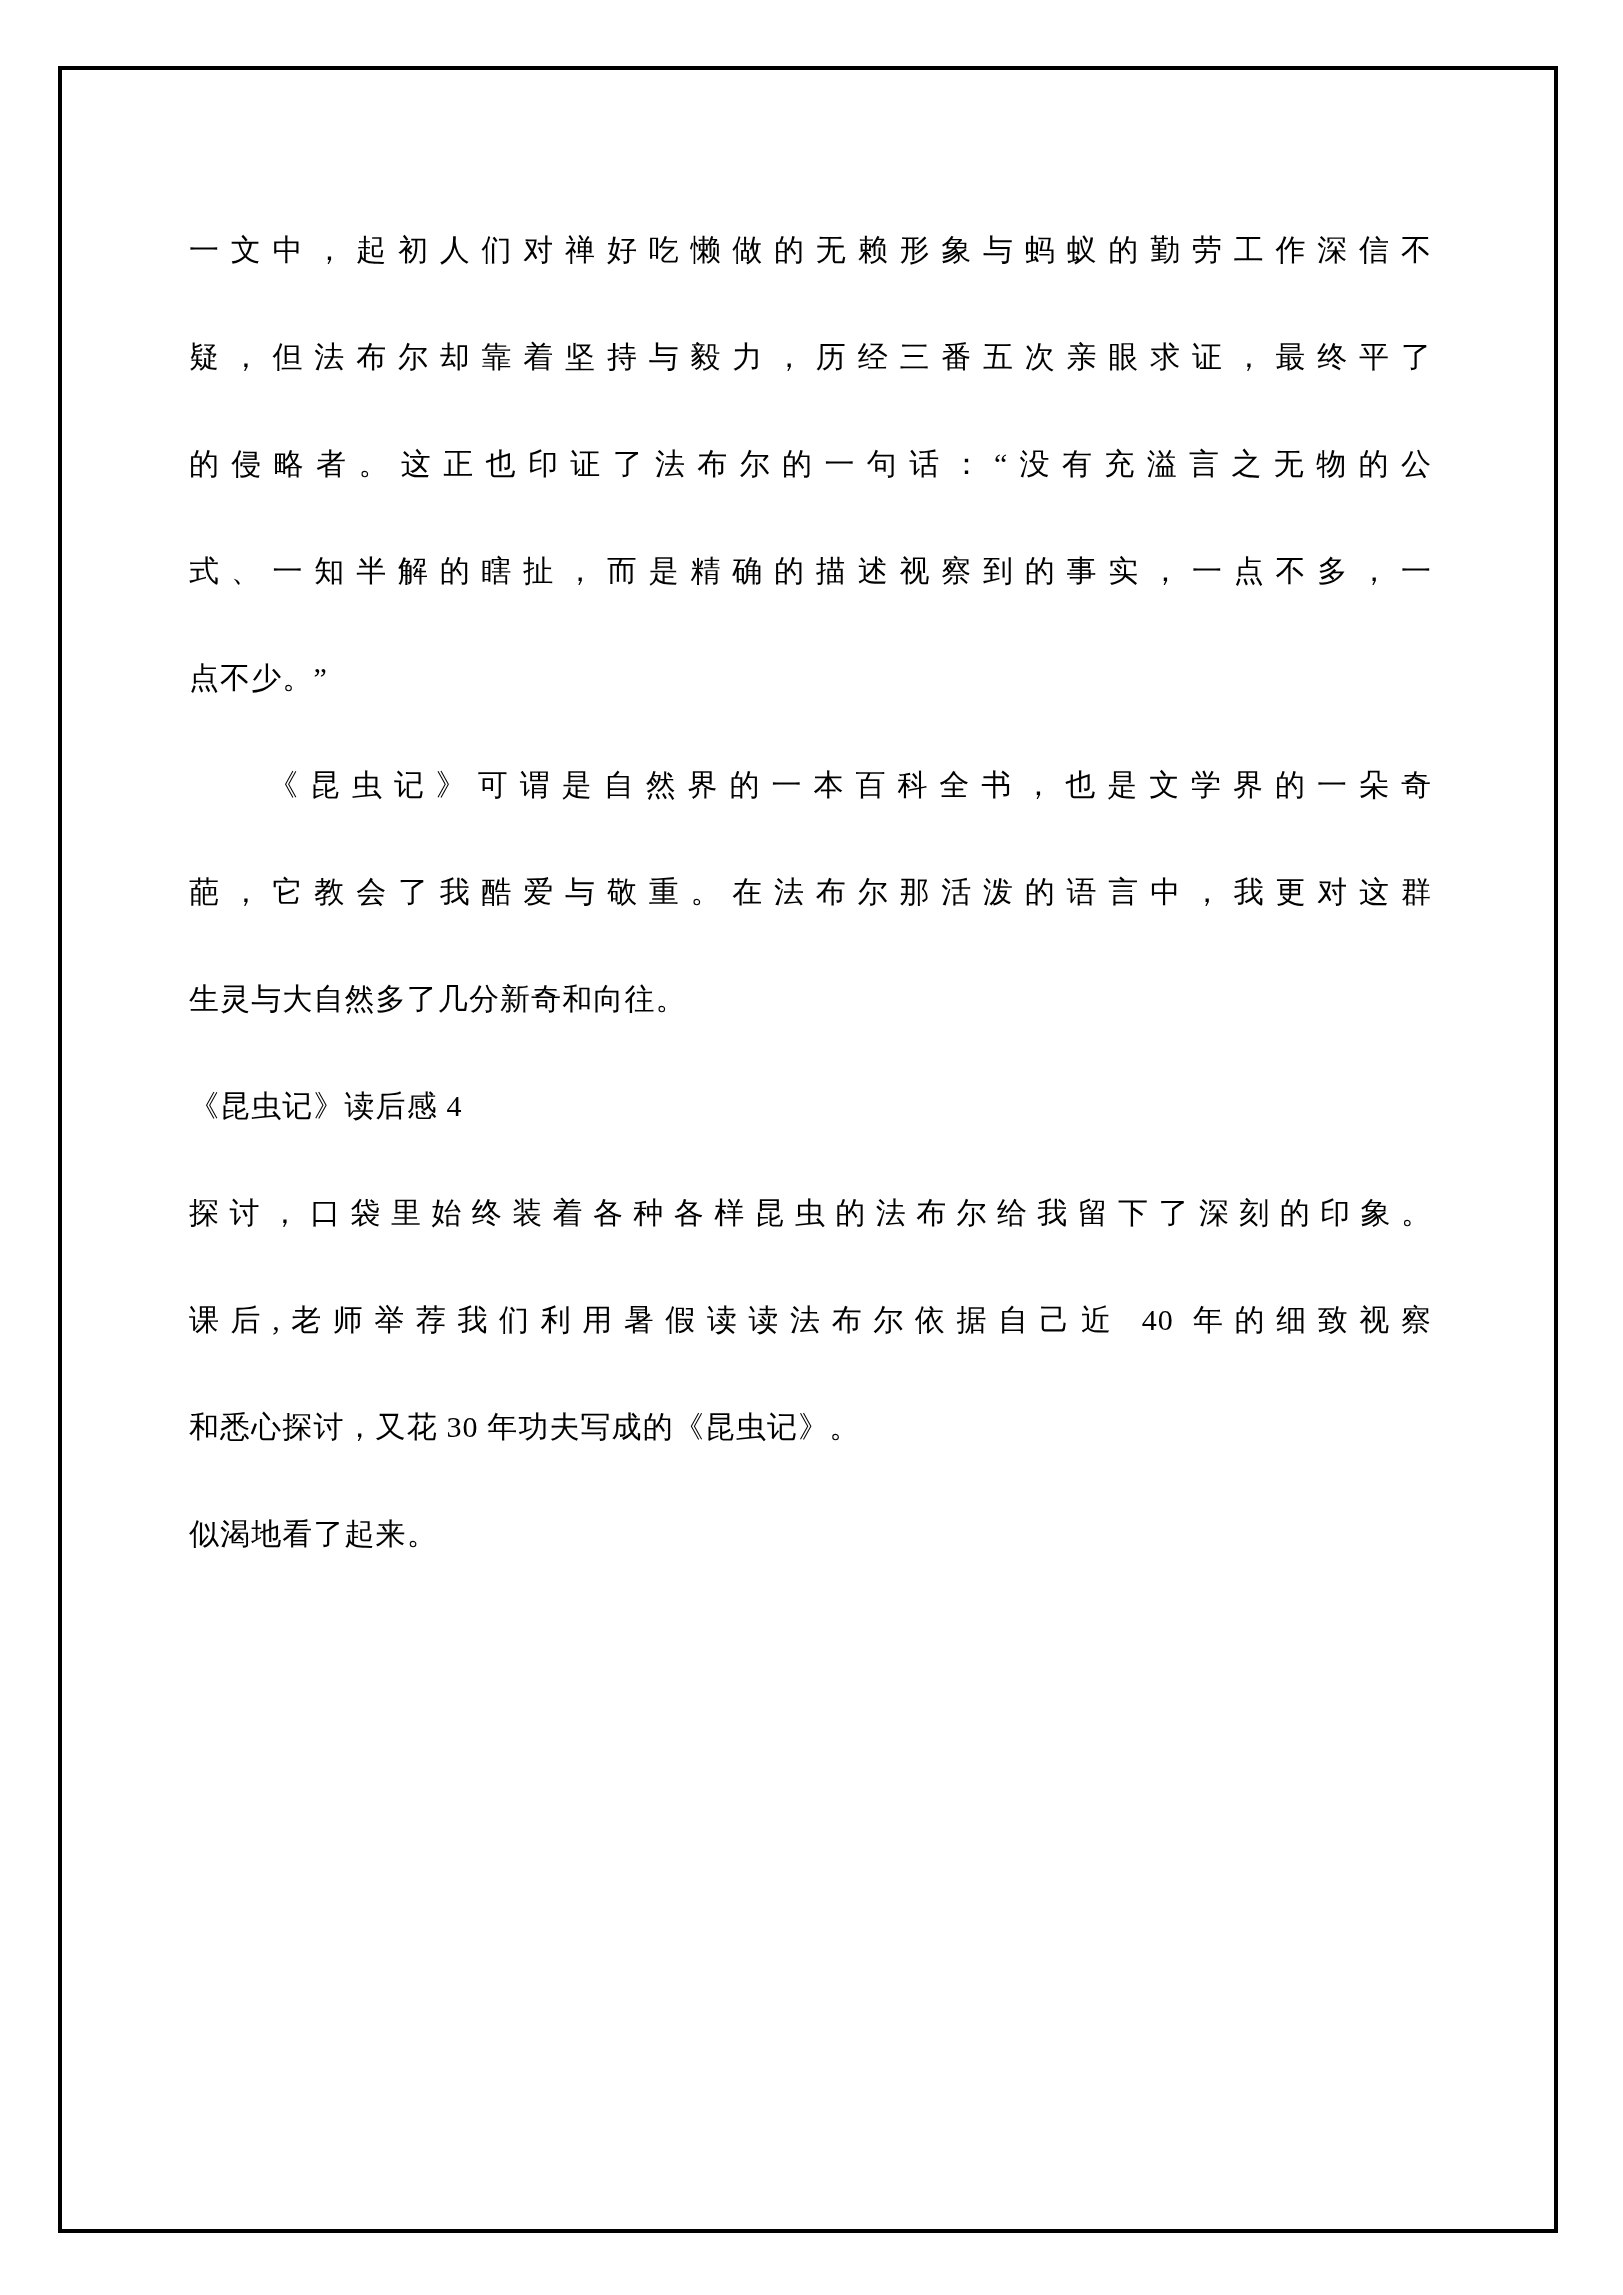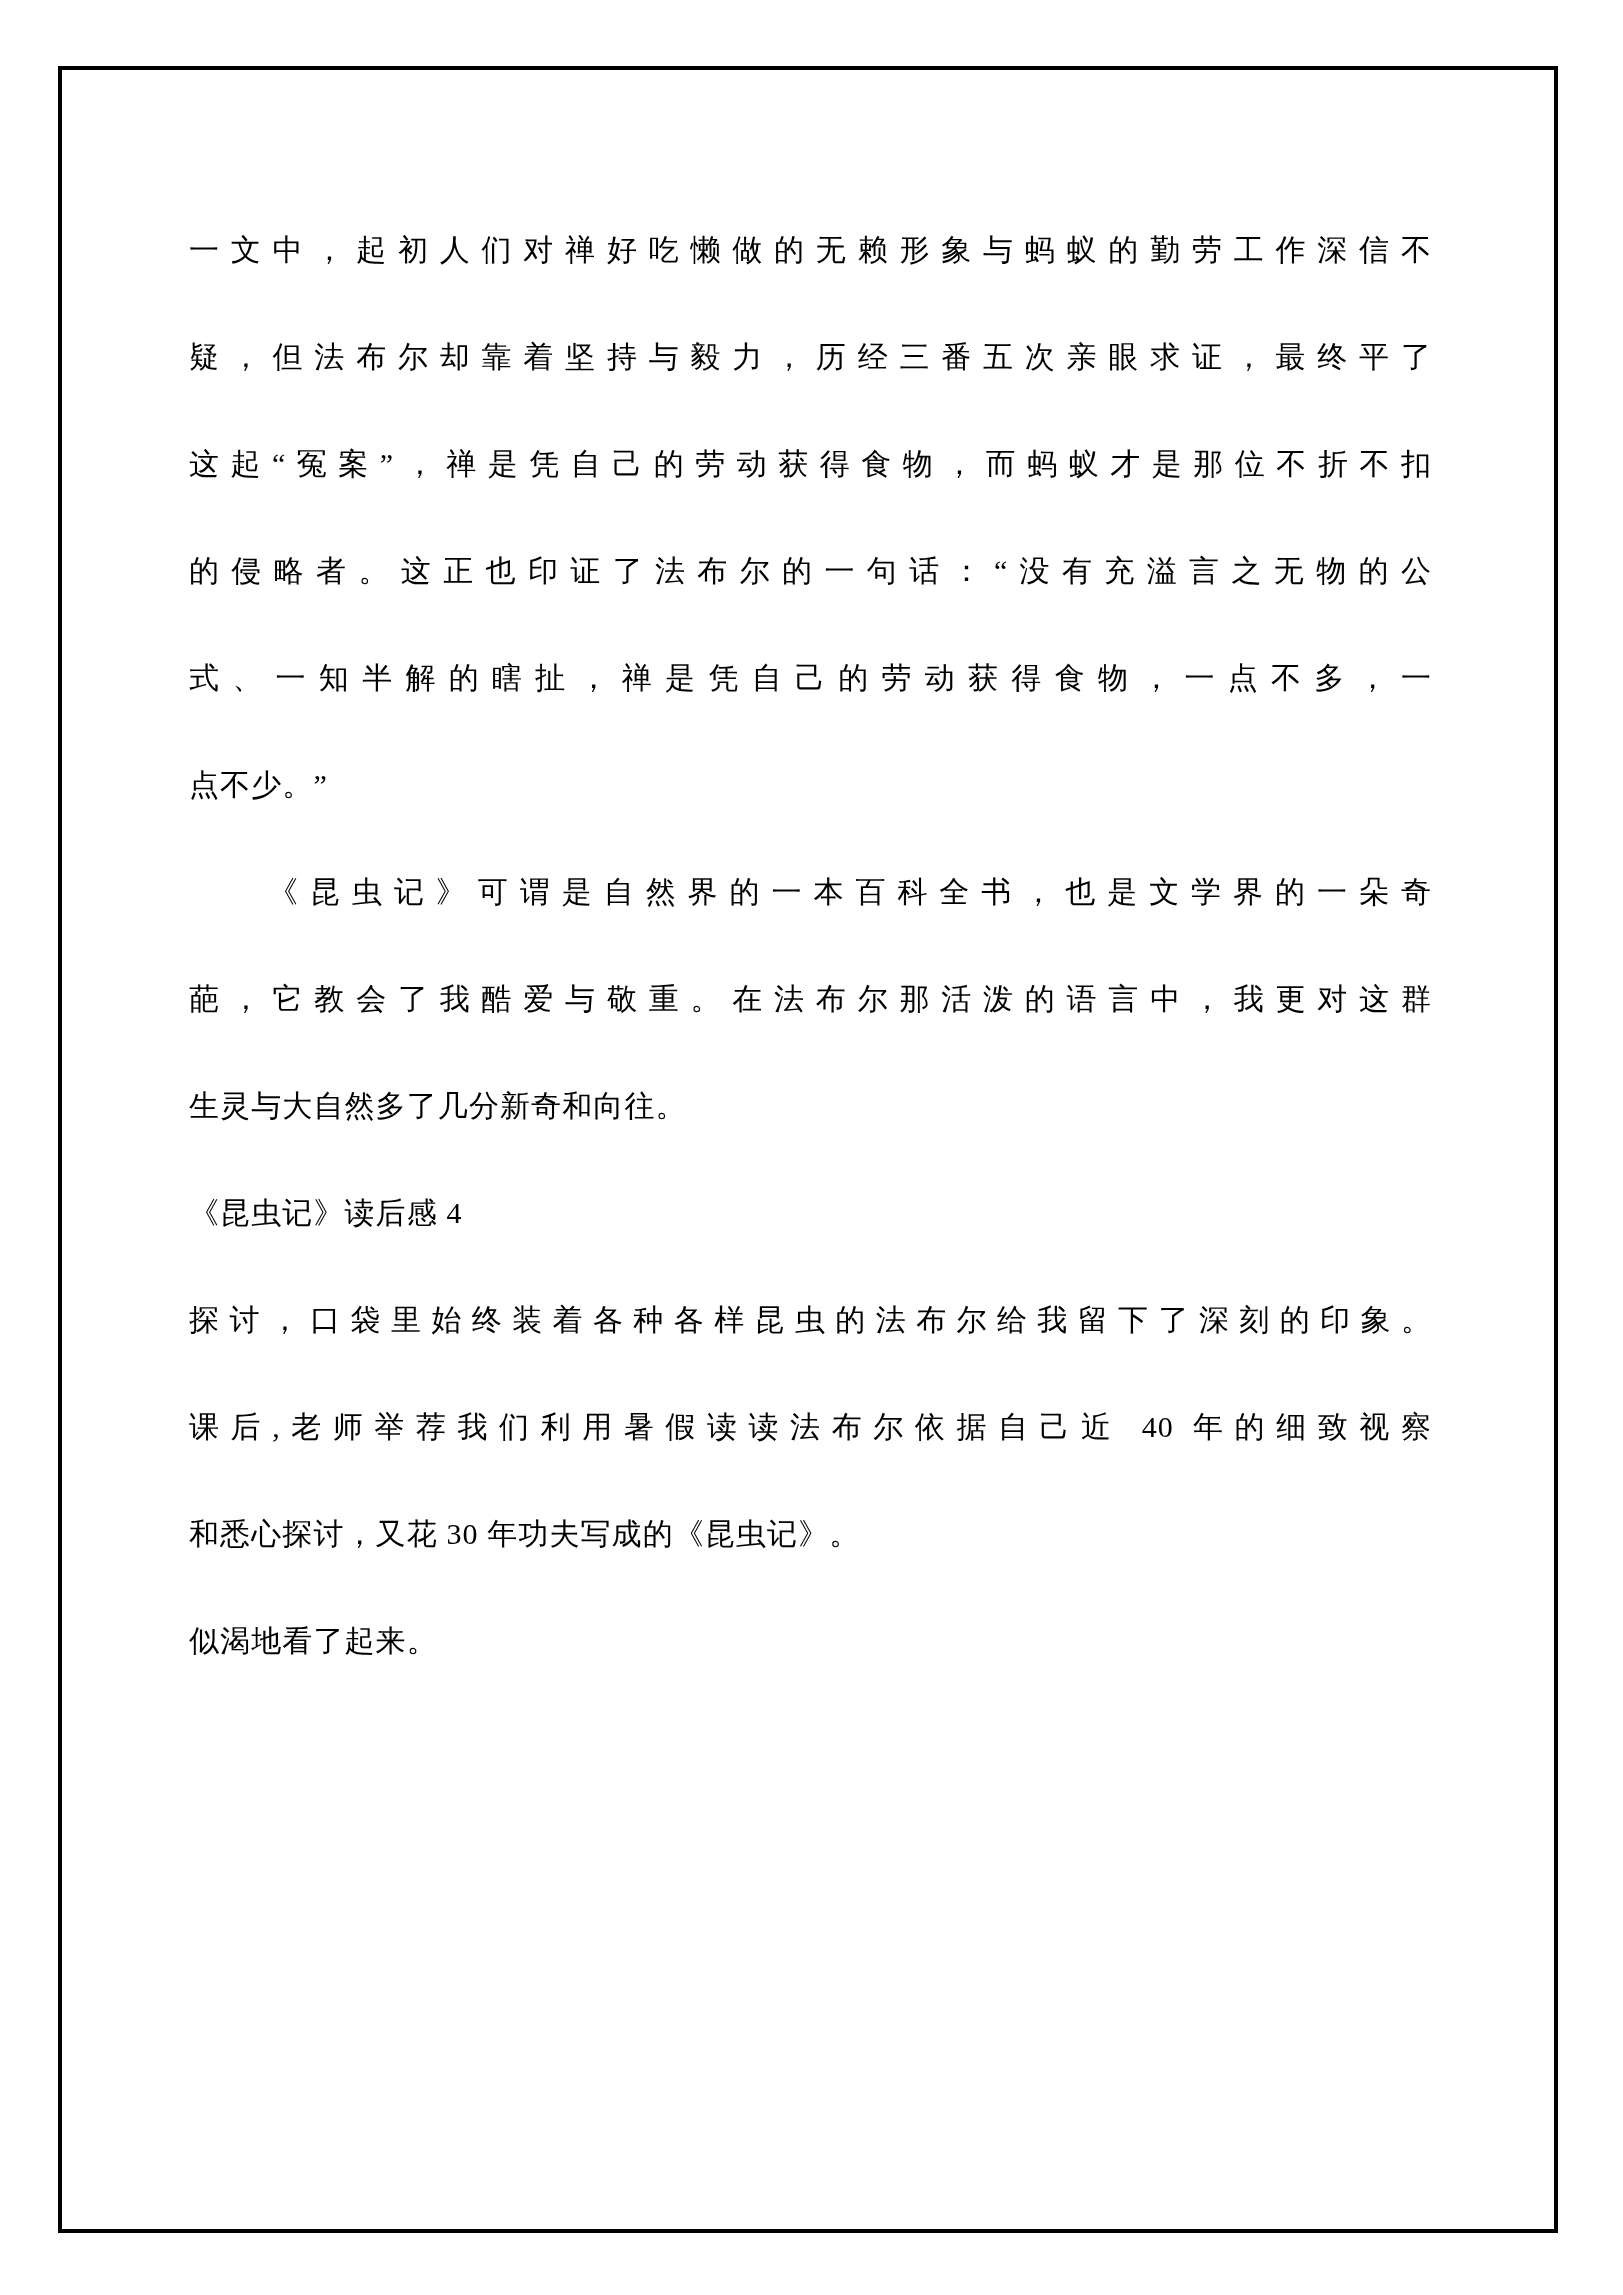--- a/index.html
+++ b/index.html
@@ -59,23 +59,22 @@
   }
 </style>
 </head>
 <body>
 
 <div class="page">
   <div class="frame">
     <div class="text-block">
       <div class="line j">一文中，起初人们对禅好吃懒做的无赖形象与蚂蚁的勤劳工作深信不</div>
       <div class="line j">疑，但法布尔却靠着坚持与毅力，历经三番五次亲眼求证，最终平了</div>
-      <div class="line j">这起“冤案”，禅是凭自己的劳动获得食物，而蚂蚁才是那位不折不扣</div>
       <div class="line j">的侵略者。这正也印证了法布尔的一句话：“没有充溢言之无物的公</div>
-      <div class="line j">式、一知半解的瞎扯，禅是凭自己的劳动获得食物，一点不多，一</div>
+      <div class="line j">式、一知半解的瞎扯，而是精确的描述视察到的事实，一点不多，一</div>
       <div class="line">点不少。”</div>
       <div class="line j ind">《昆虫记》可谓是自然界的一本百科全书，也是文学界的一朵奇</div>
       <div class="line j">葩，它教会了我酷爱与敬重。在法布尔那活泼的语言中，我更对这群</div>
       <div class="line">生灵与大自然多了几分新奇和向往。</div>
       <div class="line">《昆虫记》读后感 4</div>
       <div class="line j">探讨，口袋里始终装着各种各样昆虫的法布尔给我留下了深刻的印象。</div>
       <div class="line j">课后,老师举荐我们利用暑假读读法布尔依据自己近 40 年的细致视察</div>
       <div class="line">和悉心探讨，又花 30 年功夫写成的《昆虫记》。</div>
       <div class="line">似渴地看了起来。</div>
     </div>

